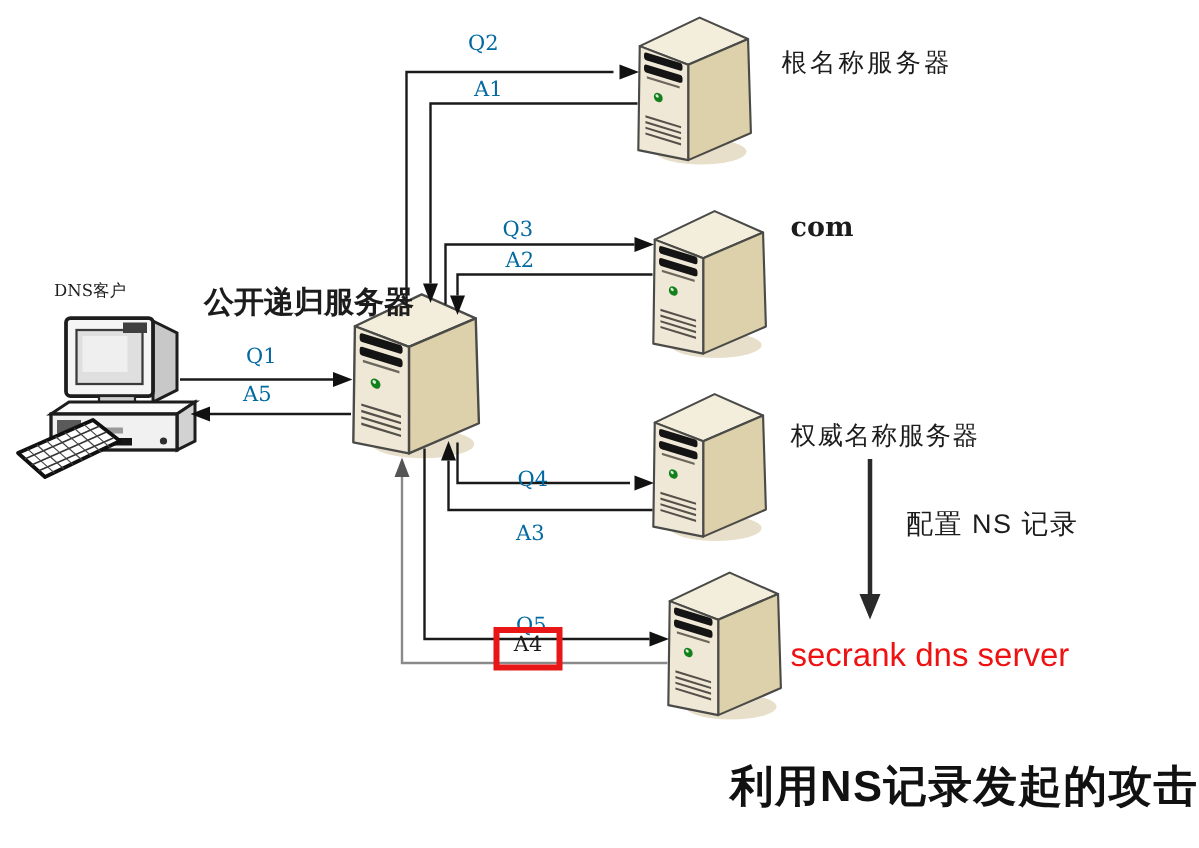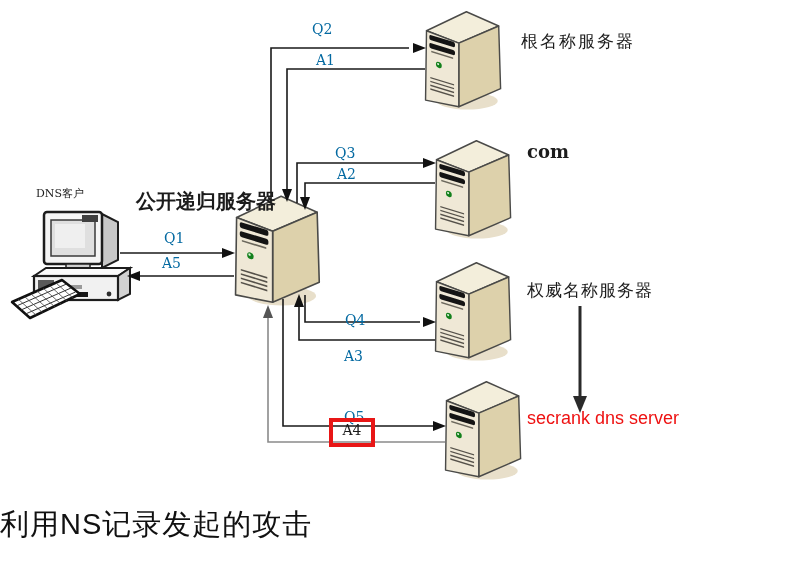--- a/index.html
+++ b/index.html
@@ -13,24 +13,24 @@
     font-size:14px;color:#0369a1;white-space:nowrap;
   }
   .node-label{position:absolute;white-space:nowrap;color:#1c1c1c;}
   #lbl-client{left:36px;top:186px;font-family:"DejaVu Serif","Liberation Serif",serif;font-size:11px;}
   #lbl-recursive{left:136px;top:188px;font-size:20px;font-weight:600;}
   #lbl-root{left:521px;top:30px;font-size:17px;letter-spacing:2px;}
   #lbl-com-top{left:527px;top:141px;font-family:"DejaVu Serif","Liberation Serif",serif;font-size:18px;font-weight:700;}
   #lbl-com-bottom{left:527px;top:166px;font-size:17px;letter-spacing:0.5px;}
   #lbl-auth{left:527px;top:279px;font-size:17px;letter-spacing:1px;}
   #lbl-ns{left:604px;top:337px;font-size:18px;letter-spacing:1px;}
-  #lbl-attacker{left:527px;top:408px;font-size:18px;color:#ee1212;}
+  #lbl-attacker{left:527px;top:424px;font-size:22px;color:#ee1212;}
   #diagram-title{
-    position:absolute;left:0;right:0;top:505px;text-align:left;
-    font-size:29px;font-weight:400;color:#111;letter-spacing:1px;
+    position:absolute;left:0;right:0;top:505px;text-align:right;
+    font-size:29px;font-weight:700;color:#111;letter-spacing:1px;
   }
   #a4-box{
     position:absolute;left:329px;top:418px;width:46px;height:29px;
     border:4px solid #e81616;box-sizing:border-box;
     display:flex;align-items:flex-start;justify-content:center;
   }
   #a4-box .edge-label-in{
     font-family:"DejaVu Serif","Liberation Serif",serif;font-size:14px;color:#1c1c1c;
   }
 </style>
@@ -142,17 +142,18 @@
 
   <div id="a4-box">
     <span class="edge-label-in">A4</span>
   </div>
 
   <div class="node-label" id="lbl-client">DNS客户</div>
   <div class="node-label" id="lbl-recursive">公开递归服务器</div>
   <div class="node-label" id="lbl-root">根名称服务器</div>
   <div class="node-label" id="lbl-com-top">com</div>
   <div class="node-label" id="lbl-auth">权威名称服务器</div>
+  <div class="node-label" id="lbl-ns">配置 NS 记录</div>
   <div class="node-label" id="lbl-attacker">secrank dns server</div>
 
   <div id="diagram-title">利用NS记录发起的攻击</div>
 
 </div>
 
 </body></html>

